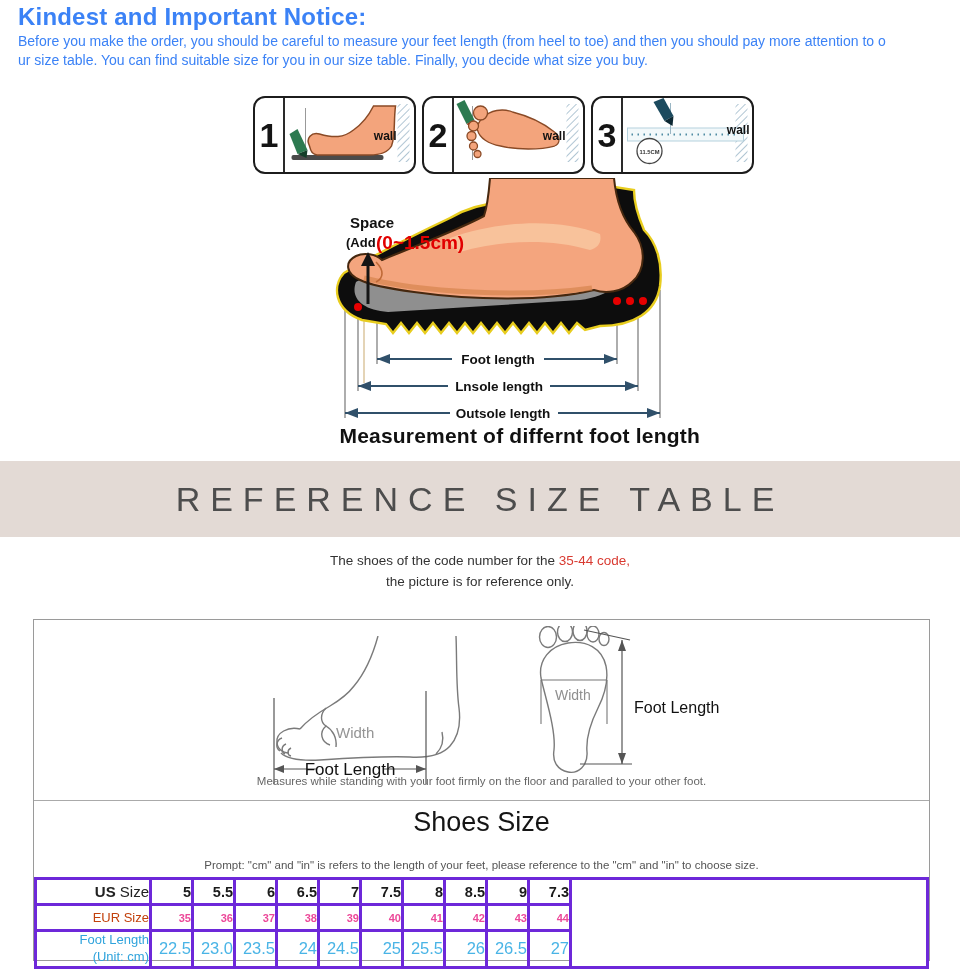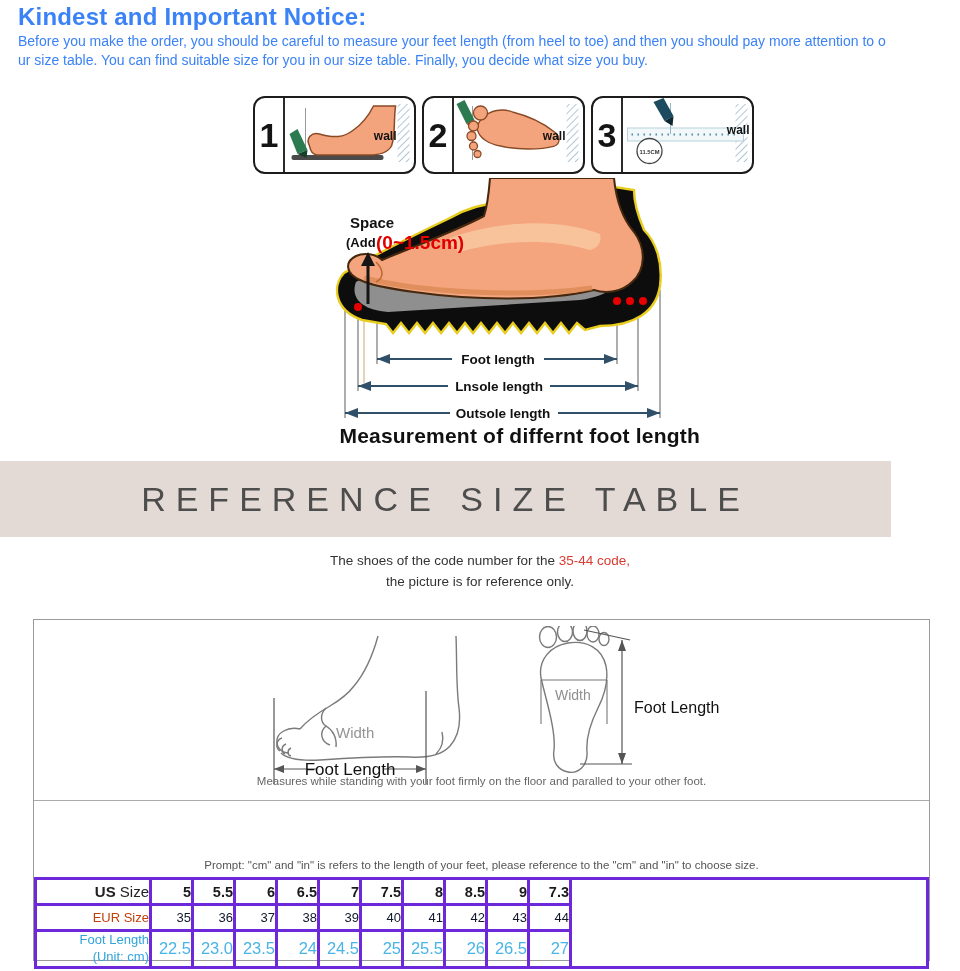--- a/index.html
+++ b/index.html
@@ -22,21 +22,21 @@
   .panel .num { width:30px; display:flex; align-items:center; justify-content:center;
                 font-size:34px; font-weight:700; color:#141414; border-right:2px solid #2a2a2a; }
   .panel .art { flex:1; }
 
   
   .foot-illu { position:absolute; left:300px; top:178px; }
   .measure-caption { position:absolute; left:300px; top:424px; width:400px; text-align:right;
                      font-size:21px; font-weight:700; color:#111; letter-spacing:0.2px; }
 
   
-  .banner { position:absolute; left:0; top:461px; width:891px; height:76px; background:#e3dad5;
+  .banner { position:absolute; left:0; top:461px; width:960px; height:76px; background:#e3dad5;
             display:flex; align-items:center; justify-content:center; }
   .banner span { font-size:34px; font-weight:400; letter-spacing:10px; color:#4d4d4d; }
 
   
   .ref-note { position:absolute; left:0; top:550px; width:960px; text-align:center;
               font-size:13.5px; color:#333; line-height:21px; }
   .ref-note .hl { color:#d93a31; }
 
   
   .size-box { position:absolute; left:33px; top:619px; width:897px; height:342px;
@@ -50,21 +50,21 @@
                 font-size:27px; font-weight:400; color:#151515; }
   .size-prompt { position:absolute; left:0; top:239px; width:100%; text-align:center;
                  font-size:11.5px; color:#555; }
 
   
   table.sizes { position:absolute; left:0; top:257px; width:100%; border-collapse:collapse; table-layout:fixed; }
   table.sizes td { border:3px solid #6d28d9; text-align:right; vertical-align:middle; padding:0; }
   tr.r-us  td { height:26px; font-size:14.5px; font-weight:700; color:#1a1a1a; }
   tr.r-us  td.lbl { font-weight:400; font-size:15px; color:#222; }
   tr.r-us  td.lbl b { font-weight:700; }
-  tr.r-eur td { height:26px; font-size:13px; font-weight:400; color:#0f172a; }
+  tr.r-eur td { height:26px; font-size:11px; font-weight:700; color:#ec4899; }
   tr.r-eur td.lbl { font-weight:400; font-size:13px; color:#c2410c; }
   tr.r-ft  td { height:33px; font-size:16.5px; font-weight:400; color:#49b4e6; }
   tr.r-ft  td.lbl { font-size:13px; line-height:1.3; color:#2fa3dc; }
   td.empty { background:#fff; }
 </style>
 </head>
 <body>
 
 <div class="page">
 
@@ -278,20 +278,21 @@
       </g>
       <g fill="#555">
         <polygon points="94,14 90,25 98,25"></polygon>
           <polygon points="94,138 90,127 98,127"></polygon>
       </g>
       <text x="106" y="87" font-size="16" fill="#111">Foot Length</text>
     </svg>
 
     <div class="stand-note">Measures while standing with your foot firmly on the floor and paralled to your other foot.</div>
     <div class="box-divider"></div>
+    <div class="shoes-size">Shoes Size</div>
     <div class="size-prompt">Prompt: "cm" and "in" is refers to the length of your feet, please reference to the "cm" and "in" to choose size.</div>
 
     <table class="sizes">
       <colgroup>
         <col style="width:115px">
         <col style="width:42px">
           <col style="width:42px">
           <col style="width:42px">
           <col style="width:42px">
           <col style="width:42px">

